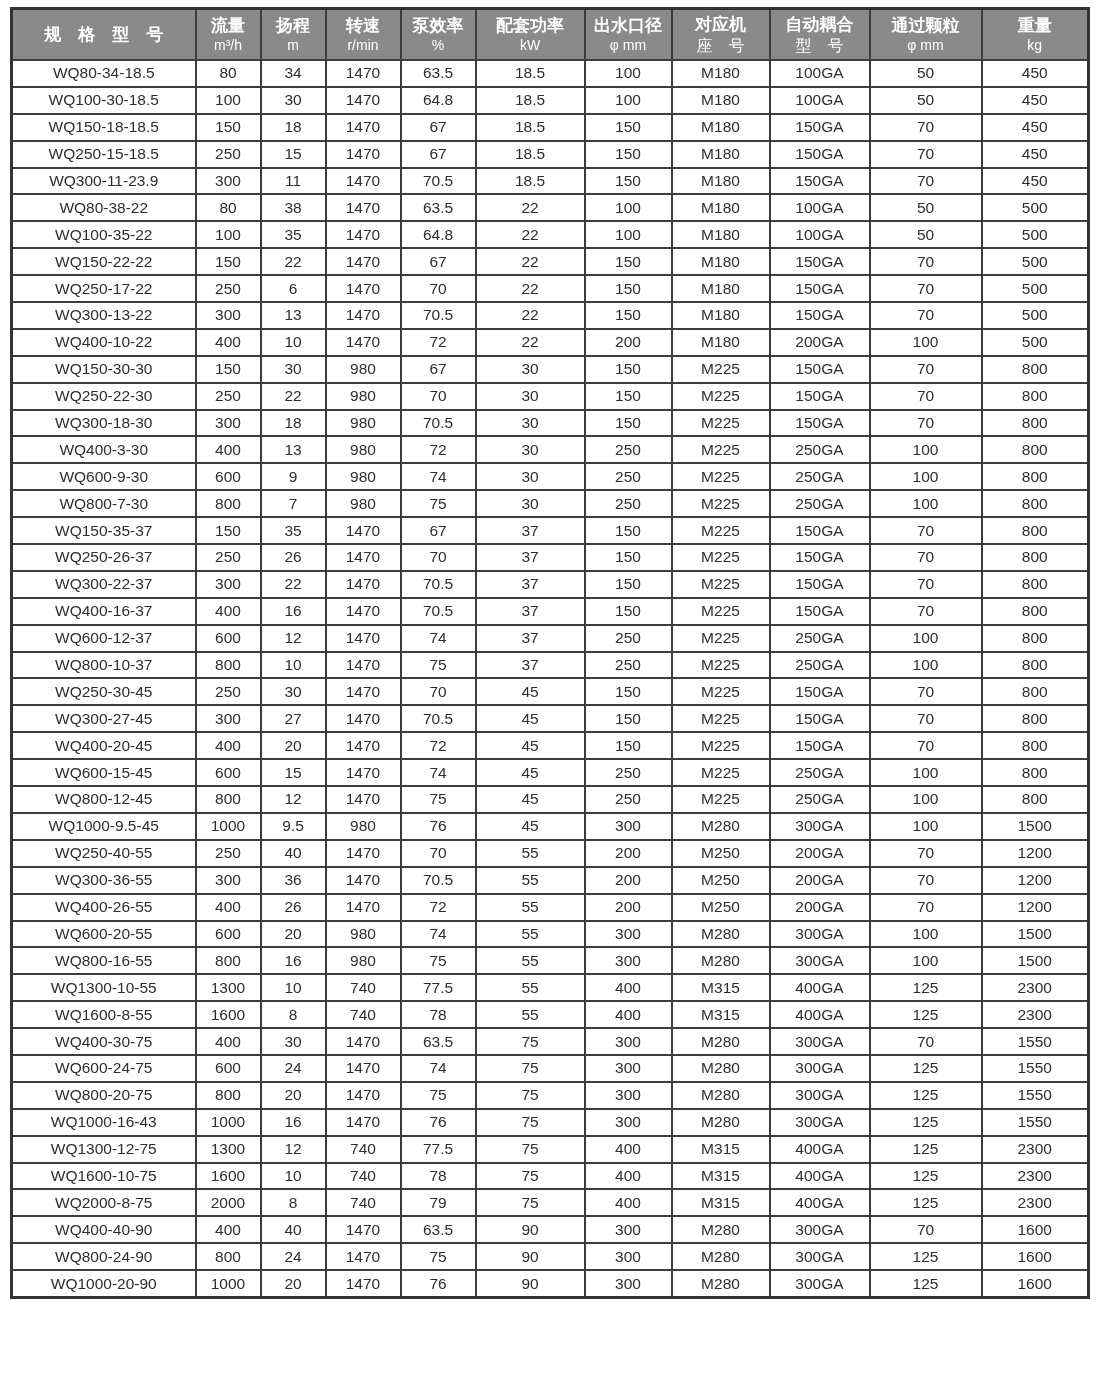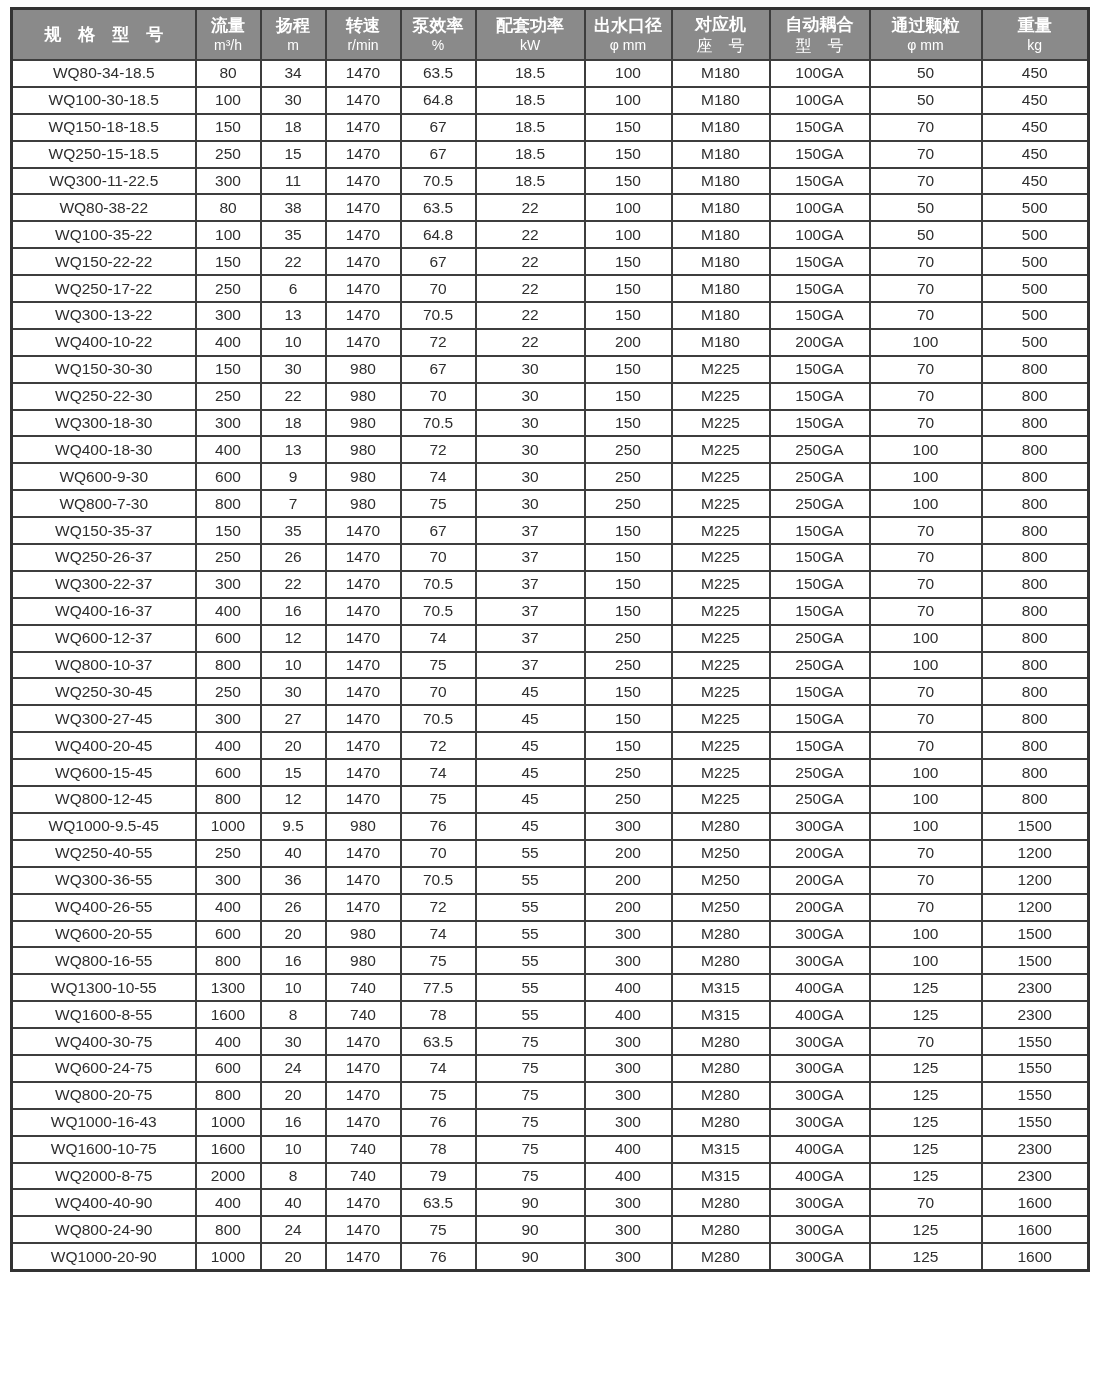--- a/index.html
+++ b/index.html
@@ -172,21 +172,21 @@
           <td>1470</td>
           <td>67</td>
           <td>18.5</td>
           <td>150</td>
           <td>M180</td>
           <td>150GA</td>
           <td>70</td>
           <td>450</td>
         </tr>
         <tr>
-          <td>WQ300-11-22.5</td>
+          <td>WQ300-11-23.9</td>
           <td>300</td>
           <td>11</td>
           <td>1470</td>
           <td>70.5</td>
           <td>18.5</td>
           <td>150</td>
           <td>M180</td>
           <td>150GA</td>
           <td>70</td>
           <td>450</td>
@@ -302,21 +302,21 @@
           <td>980</td>
           <td>70.5</td>
           <td>30</td>
           <td>150</td>
           <td>M225</td>
           <td>150GA</td>
           <td>70</td>
           <td>800</td>
         </tr>
         <tr>
-          <td>WQ400-18-30</td>
+          <td>WQ400-3-30</td>
           <td>400</td>
           <td>13</td>
           <td>980</td>
           <td>72</td>
           <td>30</td>
           <td>250</td>
           <td>M225</td>
           <td>250GA</td>
           <td>100</td>
           <td>800</td>
@@ -640,20 +640,33 @@
           <td>1470</td>
           <td>76</td>
           <td>75</td>
           <td>300</td>
           <td>M280</td>
           <td>300GA</td>
           <td>125</td>
           <td>1550</td>
         </tr>
         <tr>
+          <td>WQ1300-12-75</td>
+          <td>1300</td>
+          <td>12</td>
+          <td>740</td>
+          <td>77.5</td>
+          <td>75</td>
+          <td>400</td>
+          <td>M315</td>
+          <td>400GA</td>
+          <td>125</td>
+          <td>2300</td>
+        </tr>
+        <tr>
           <td>WQ1600-10-75</td>
           <td>1600</td>
           <td>10</td>
           <td>740</td>
           <td>78</td>
           <td>75</td>
           <td>400</td>
           <td>M315</td>
           <td>400GA</td>
           <td>125</td>

